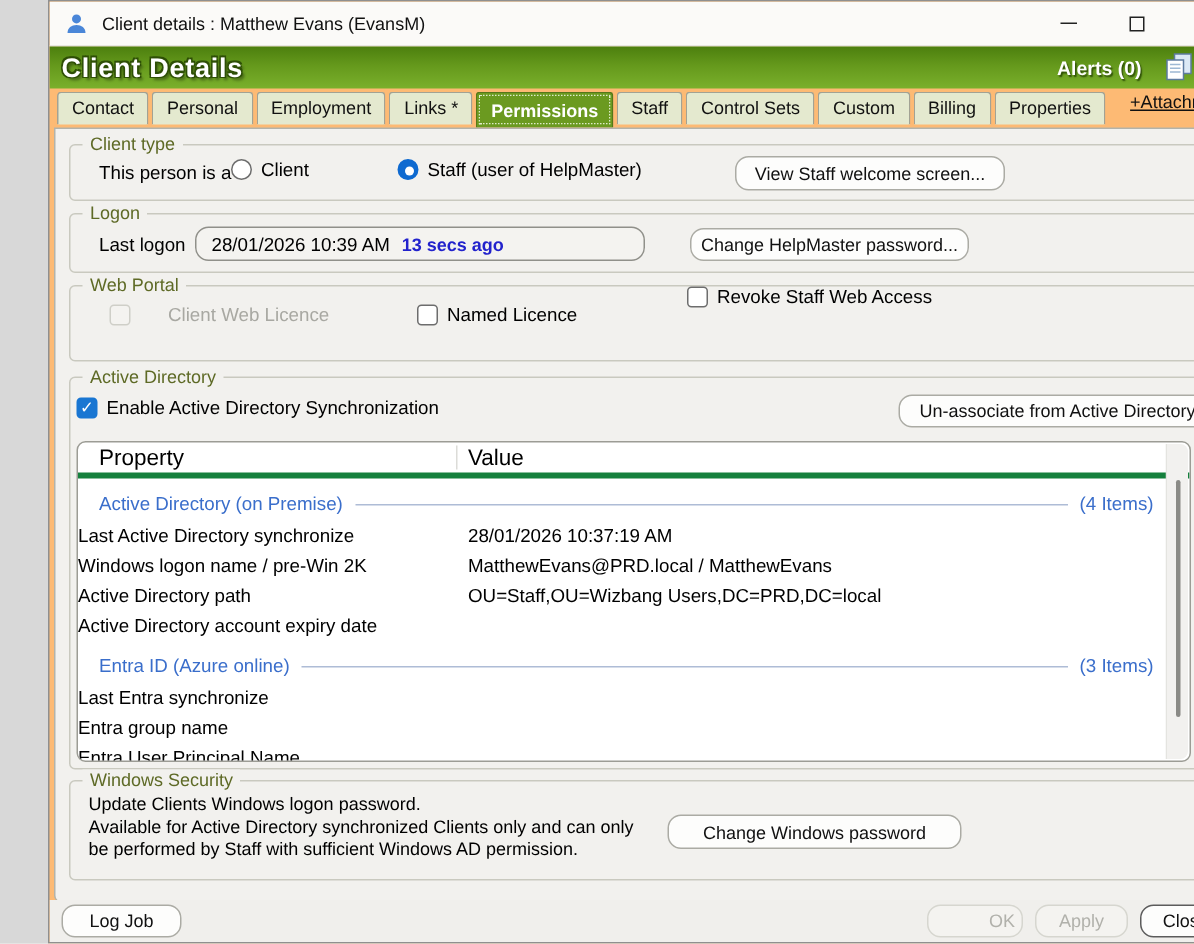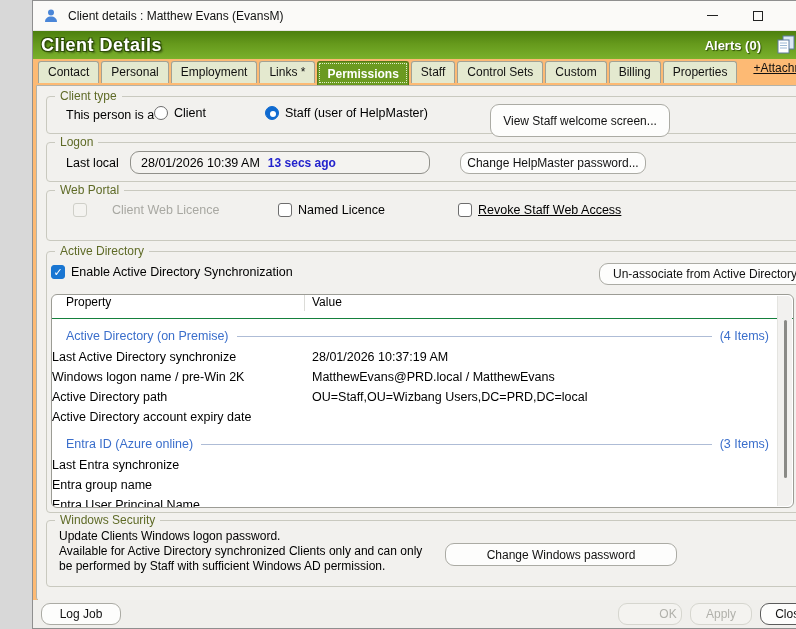--- a/index.html
+++ b/index.html
@@ -97,21 +97,21 @@
   .field {
     position:absolute; border:1px solid #90908a; border-radius:9px; background:#f4f3f0;
     display:flex; align-items:center; padding:0 10px; gap:8px; font-size:12.5px;
   }
   .field .ago { color:#2222cc; font-weight:bold; font-size:12px; }
   
   .ad-table {
     position:absolute; background:#fff; border:1px solid #9c9c95; border-radius:6px; overflow:hidden;
   }
   .ad-head {
-    height:24px; border-bottom:1px solid #15803d; display:flex; align-items:flex-start; font-size:12px; color:#000;
+    height:24px; border-bottom:4px solid #15803d; display:flex; align-items:center; font-size:15px; color:#000;
   }
   .ad-head .col-prop { padding-left:14px; width:252px; }
   .ad-head .col-div { width:1px; height:16px; background:#dcdcd8; }
   .ad-head .col-val { padding-left:7px; }
   .ad-body { position:relative; font-size:12.5px; }
   .sec-row { display:flex; align-items:center; height:22px; margin-top:6px; }
   .sec-title { color:#3a6ecb; margin-left:14px; white-space:nowrap; }
   .sec-line { flex:1; border-top:1px solid #aebcd6; margin:0 8px; }
   .sec-count { color:#3a6ecb; margin-right:8px; white-space:nowrap; }
   .data-row { display:flex; height:20px; align-items:center; }
@@ -192,44 +192,44 @@
       <span class="groupbox-legend">Client type</span>
       <span class="static-label" style="left:19px; top:11px;">This person is a ..</span>
       <div class="radio" style="left:107px; top:9px;">
         <span class="circle"></span>
         <span>Client</span>
       </div>
       <div class="radio selected" style="left:218px; top:9px;">
         <span class="circle"></span>
         <span>Staff (user of HelpMaster)</span>
       </div>
-      <div class="btn" style="left:443px; top:7px; width:180px; height:33px;">View Staff welcome screen...</div>
+      <div class="btn" style="left:443px; top:7px; width:180px; height:23px;">View Staff welcome screen...</div>
     </div>
 
     <div class="groupbox" style="left:9px; top:56px; width:770px; height:40px;">
       <span class="groupbox-legend">Logon</span>
-      <span class="static-label" style="left:19px; top:13px;">Last local</span>
+      <span class="static-label" style="left:19px; top:13px;">Last logon</span>
       <div class="field" style="left:83px; top:8px; width:300px; height:23px;">
         <span>28/01/2026 10:39 AM</span>
         <span class="ago">13 secs ago</span>
       </div>
       <div class="btn" style="left:413px; top:9px; width:186px; height:22px;">Change HelpMaster password...</div>
     </div>
 
     <div class="groupbox" style="left:9px; top:104px; width:770px; height:51px;">
       <span class="groupbox-legend">Web Portal</span>
       <div class="check disabled" style="left:26px; top:12px;">
         <span class="box"></span>
         <span>Client Web Licence</span>
       </div>
       <div class="check" style="left:231px; top:12px;">
         <span class="box"></span>
         <span>Named Licence</span>
       </div>
-      <div class="check" style="left:411px; top:12px;text-decoration:underline;">
+      <div class="check" style="left:411px; top:0;">
         <span class="box"></span>
         <span>Revoke Staff Web Access</span>
       </div>
     </div>
 
     <div class="groupbox" style="left:9px; top:165px; width:770px; height:262px;">
       <span class="groupbox-legend">Active Directory</span>
       <div class="check checked" style="left:4px; top:13px;">
         <span class="box">✓</span>
         <span>Enable Active Directory Synchronization</span>
@@ -286,21 +286,21 @@
           <div class="scroll-thumb"></div>
         </div>
       </div>
     </div>
 
     <div class="groupbox" style="left:9px; top:434px; width:770px; height:67px;">
       <span class="groupbox-legend">Windows Security</span>
       <span class="ws-text" style="left:12px; top:8px;">Update Clients Windows logon password.</span>
       <span class="ws-text" style="left:12px; top:23px;">Available for Active Directory synchronized Clients only and can only</span>
       <span class="ws-text" style="left:12px; top:38px;">be performed by Staff with sufficient Windows AD permission.</span>
-      <div class="btn" style="left:398px; top:22px; width:232px; height:23px;">Change Windows password</div>
+      <div class="btn" style="left:398px; top:22px; width:196px; height:23px;">Change Windows password</div>
     </div>
 
   </div>
 
   <div class="footer">
     <div class="btn" style="left:8px; top:3px; width:80px; height:22px;">Log Job</div>
     <div class="btn disabled" style="left:585px; top:3px; width:64px; height:22px;padding-left:36px;">OK</div>
     <div class="btn disabled" style="left:657px; top:3px; width:62px; height:22px;">Apply</div>
     <div class="btn default" style="left:727px; top:3px; width:61px; height:22px;">Close</div>
   </div>

